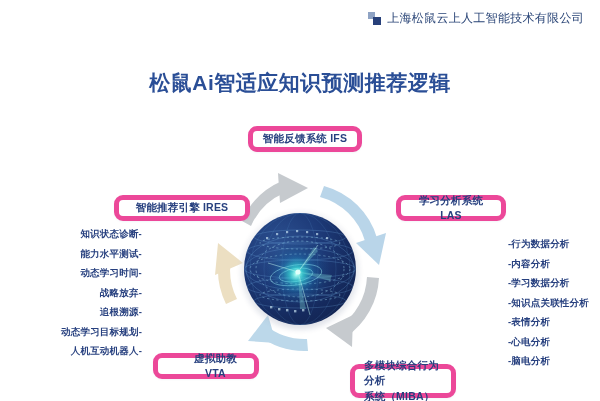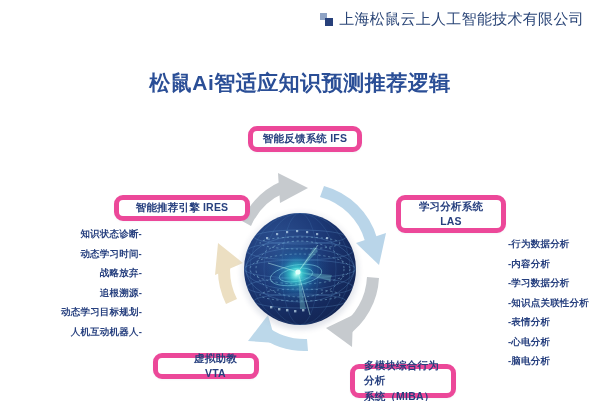--- a/index.html
+++ b/index.html
@@ -42,21 +42,21 @@
   }
   #brand-logo .sq-b {
     position: absolute;
     left: 5px;
     top: 5px;
     width: 8px;
     height: 8px;
     background: #27407a;
   }
   #brand-name {
-    font-size: 15px;
+    font-size: 12px;
     letter-spacing: 0.3px;
     color: #2a4577;
     white-space: nowrap;
   }
 
   
   #page-title {
     position: absolute;
     top: 69px;
     left: 0;
@@ -120,21 +120,21 @@
     display: flex;
     align-items: center;
     justify-content: center;
     text-align: center;
     padding: 4px 9px;
     box-shadow: 0 1px 2px rgba(40,70,130,0.05);
     white-space: pre-line;
   }
   #chip-ifs   { left: 248px; top: 126px; width: 114px; height: 26px; }
   #chip-ires  { left: 114px; top: 195px; width: 136px; height: 26px; }
-  #chip-las   { left: 396px; top: 195px; width: 110px; height: 38px; }
+  #chip-las   { left: 396px; top: 195px; width: 110px; height: 26px; }
   #chip-vta   { left: 153px; top: 353px; width: 106px; height: 26px; padding-left: 28px; }
   #chip-miba  { left: 350px; top: 364px; width: 106px; height: 34px;
                 justify-content: flex-start; text-align: left; }
 
   
   .detail-list {
     position: absolute;
     font-size: 9.5px;
     font-weight: bold;
     color: #27407f;
@@ -279,20 +279,21 @@
 
   <div class="node-chip" id="chip-ifs">智能反馈系统 IFS</div>
   <div class="node-chip" id="chip-ires">智能推荐引擎 IRES</div>
   <div class="node-chip" id="chip-las">学习分析系统 LAS</div>
   <div class="node-chip" id="chip-vta">虚拟助教 VTA</div>
   <div class="node-chip" id="chip-miba">多模块综合行为分析
 系统（MIBA）</div>
 
   <div class="detail-list" id="list-left">
     <div class="detail-item">知识状态诊断-</div>
+    <div class="detail-item">能力水平测试-</div>
     <div class="detail-item">动态学习时间-</div>
     <div class="detail-item">战略放弃-</div>
     <div class="detail-item">追根溯源-</div>
     <div class="detail-item">动态学习目标规划-</div>
     <div class="detail-item">人机互动机器人-</div>
   </div>
 
   <div class="detail-list" id="list-right">
     <div class="detail-item">-行为数据分析</div>
     <div class="detail-item">-内容分析</div>

